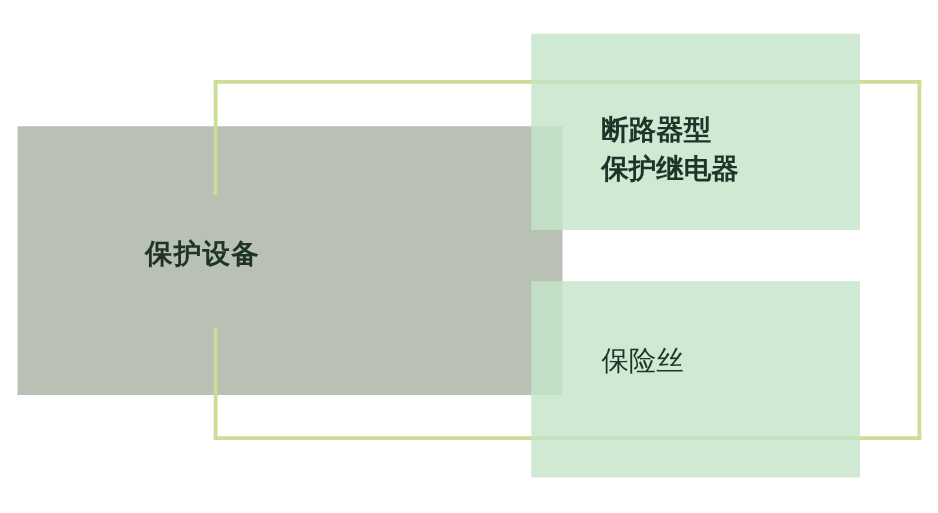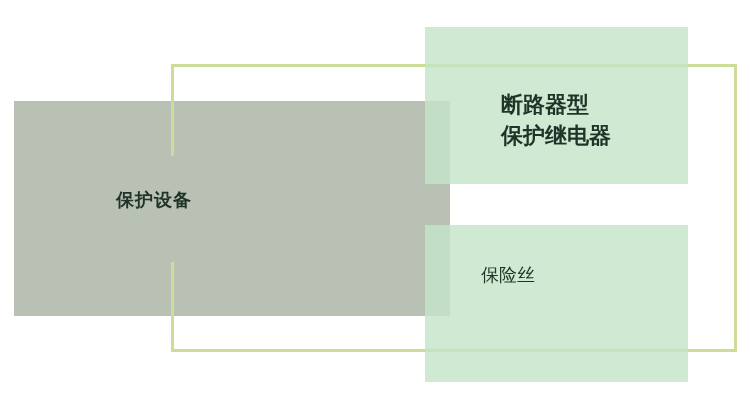--- a/index.html
+++ b/index.html
@@ -46,44 +46,43 @@
     .frame-left-lower { left: 171px; top: 262px; width: 3px; height: 90px; }
 
     .label {
       position: absolute;
       color: #1f3328;
       white-space: nowrap;
     }
     .main-label {
       left: 116px;
       top: 188px;
-      font-size: 18px;
+      font-size: 22px;
       font-weight: bold;
       letter-spacing: 1px;
     }
     .top-label {
       left: 481px;
       top: 89px;
       line-height: 31px;
-      margin-left: 20px;
     }
     .top-label .bold-line {
       display: block;
       font-size: 22px;
       font-weight: bold;
     }
     .top-label .normal-line {
       display: block;
       font-size: 22px;
       font-weight: bold;
     }
     .bottom-label {
       left: 481px;
-      top: 263px;
-      font-size: 18px;
+      top: 274px;
+      font-size: 22px;
     }
   </style>
 </head>
 <body>
 
 <div class="canvas">
 
   <div class="box gray-box"></div>
 
   <div class="frame-line frame-top"></div>

